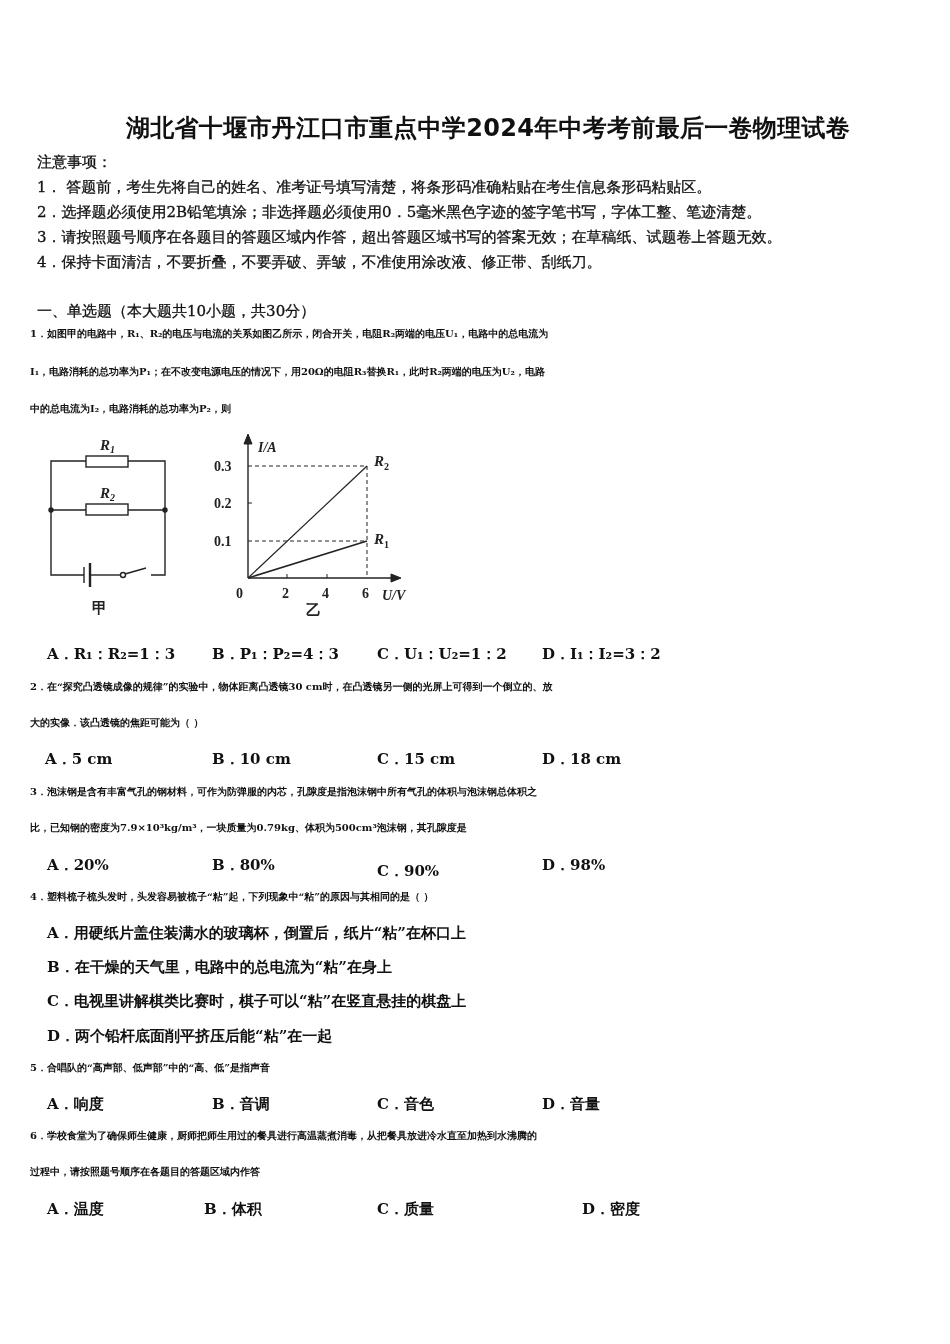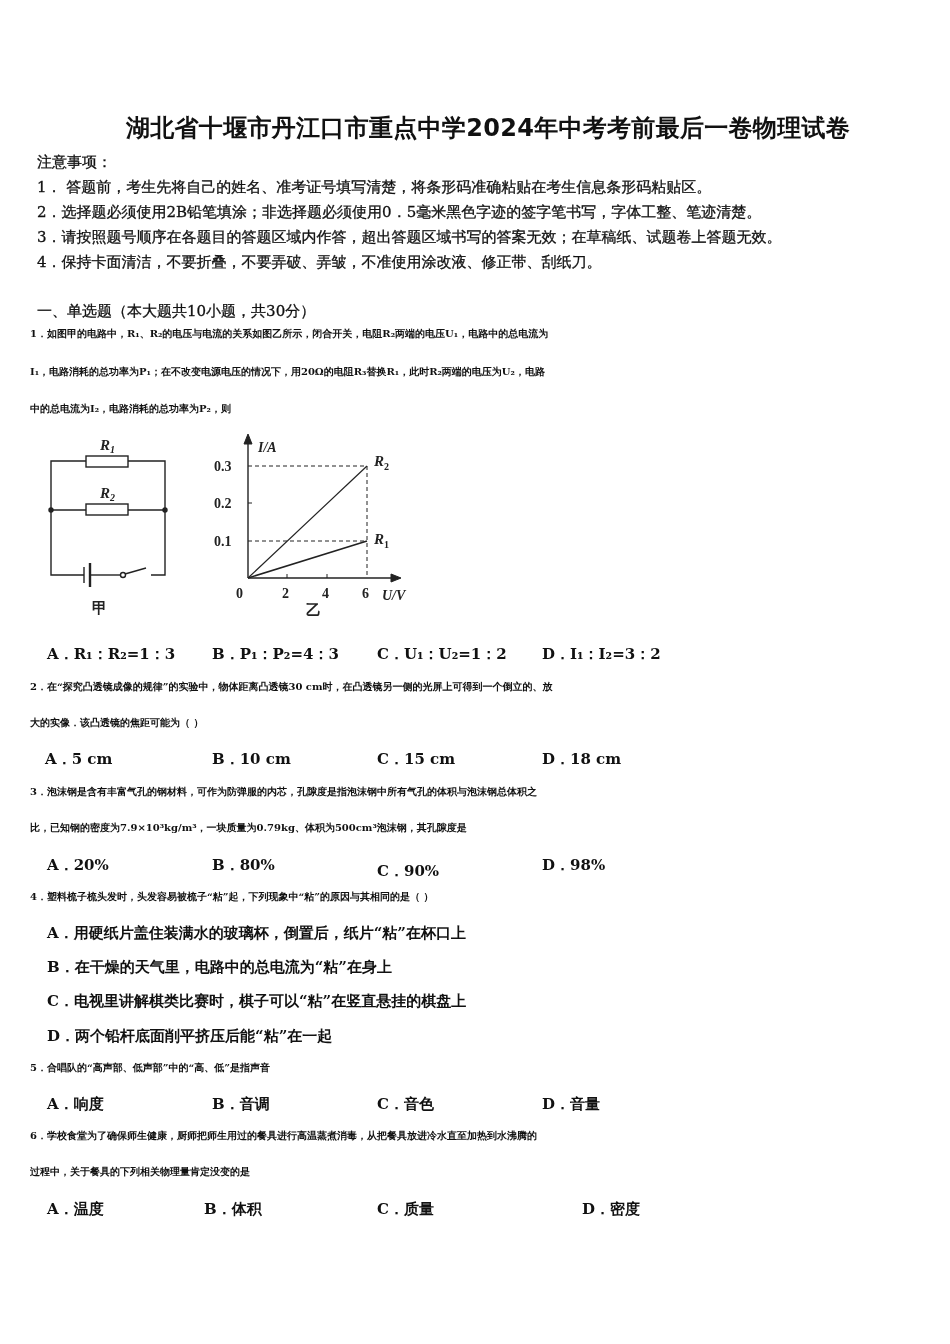--- a/index.html
+++ b/index.html
@@ -116,17 +116,17 @@
 <div class="abs opt" style="top:992px; left:47px;">C．电视里讲解棋类比赛时，棋子可以“粘”在竖直悬挂的棋盘上</div>
 <div class="abs opt" style="top:1027px; left:47px;">D．两个铅杆底面削平挤压后能“粘”在一起</div>
 
 <div class="abs q" style="top:1061px;">5．合唱队的“高声部、低声部”中的“高、低”是指声音</div>
 <div class="abs opt" style="top:1095px; left:47px;">A．响度</div>
 <div class="abs opt" style="top:1095px; left:212px;">B．音调</div>
 <div class="abs opt" style="top:1095px; left:377px;">C．音色</div>
 <div class="abs opt" style="top:1095px; left:542px;">D．音量</div>
 
 <div class="abs q" style="top:1129px;">6．学校食堂为了确保师生健康，厨师把师生用过的餐具进行高温蒸煮消毒，从把餐具放进冷水直至加热到水沸腾的</div>
-<div class="abs q" style="top:1165px;">过程中，关于餐具的下列相关物理量肯定没变的是</div>
+<div class="abs q" style="top:1165px;">过程中，请按照题号顺序在各题目的答题区域内作答</div>
 <div class="abs opt" style="top:1200px; left:47px;">A．温度</div>
 <div class="abs opt" style="top:1200px; left:204px;">B．体积</div>
 <div class="abs opt" style="top:1200px; left:377px;">C．质量</div>
 <div class="abs opt" style="top:1200px; left:542px;margin-left:40px;">D．密度</div>
 
 </body></html>

